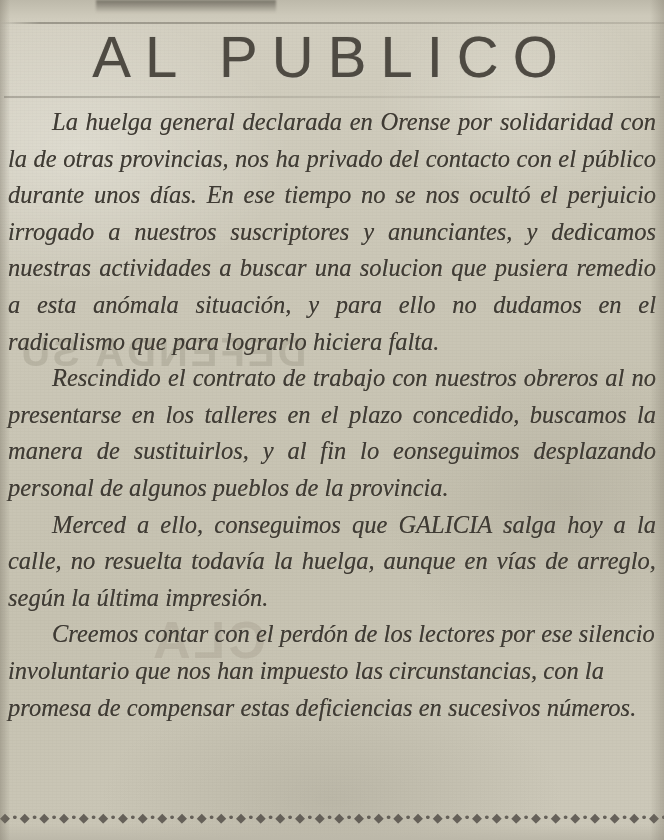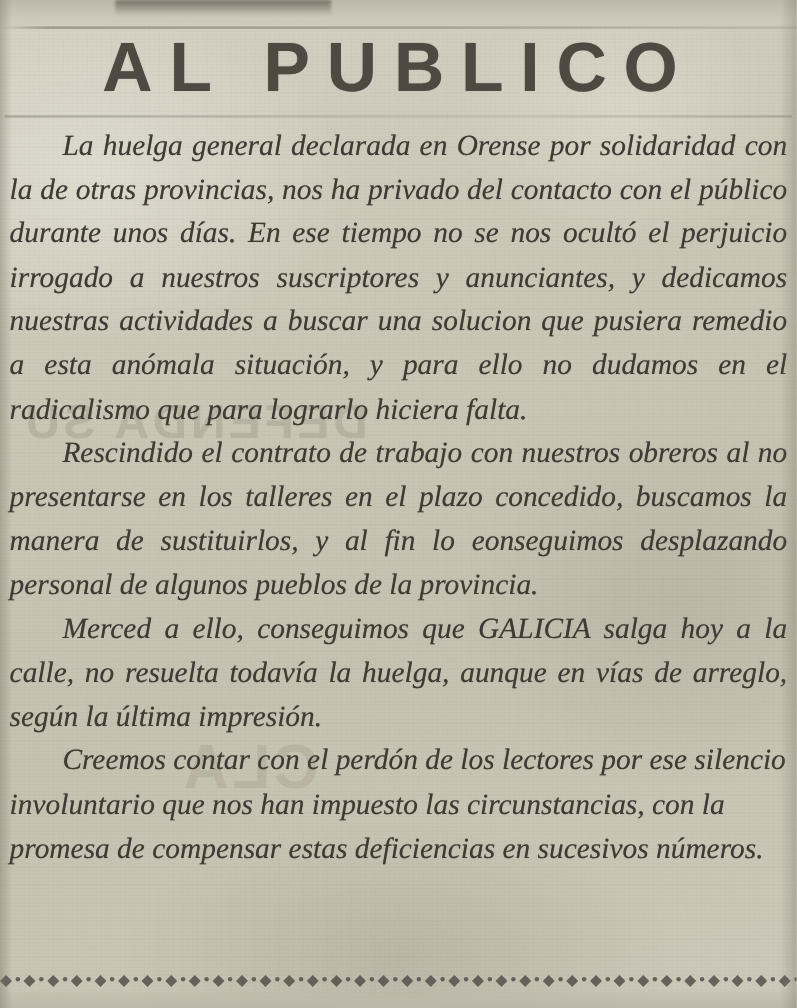--- a/index.html
+++ b/index.html
@@ -74,21 +74,21 @@
     filter: blur(.4px);
   }
 
   
   #headline {
     position: absolute;
     left: 0; top: 24px;
     width: 664px;
     text-align: center;
     font-family: "Liberation Sans", sans-serif;
-    font-weight: 700;
+    font-weight: 400;
     font-size: 58px;
     line-height: 66px;
     letter-spacing: 14px;
     color: #4e4a42;
     text-shadow: 0 0 1px rgba(60,56,48,.45), 1px 1px 0 rgba(255,255,255,.18);
     white-space: nowrap;
   }
 
   #headline-rule {
     position: absolute;

